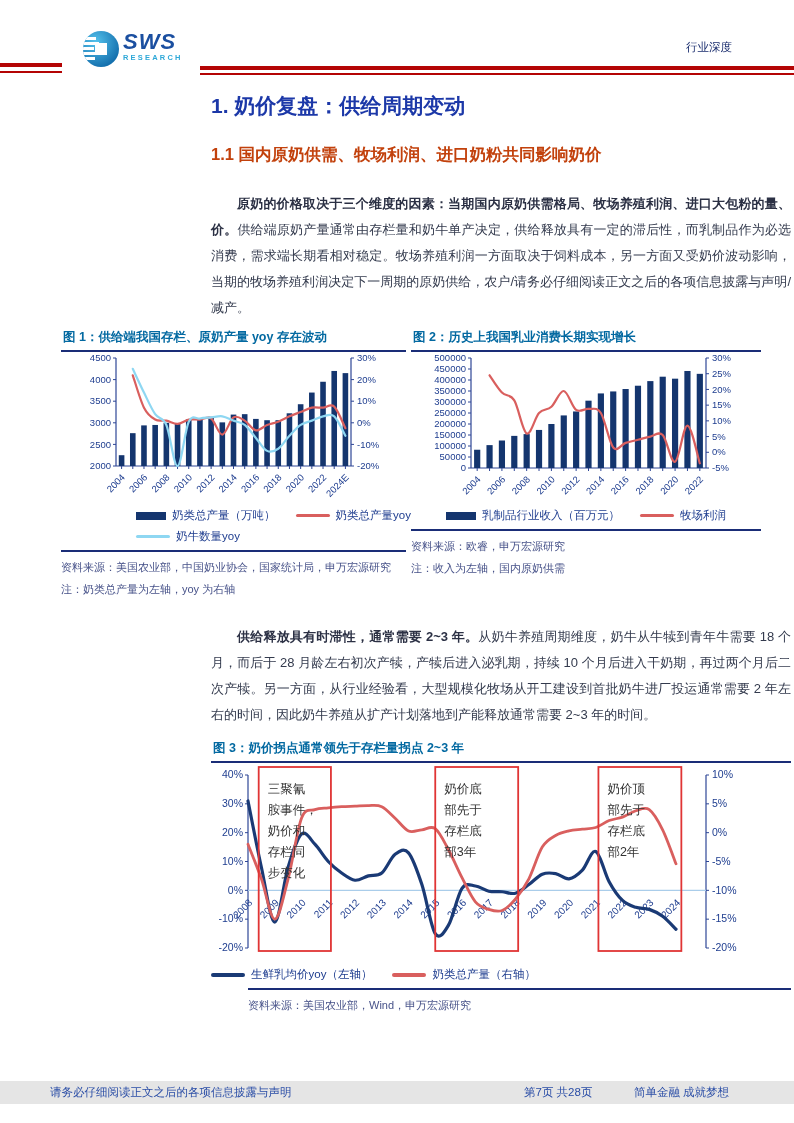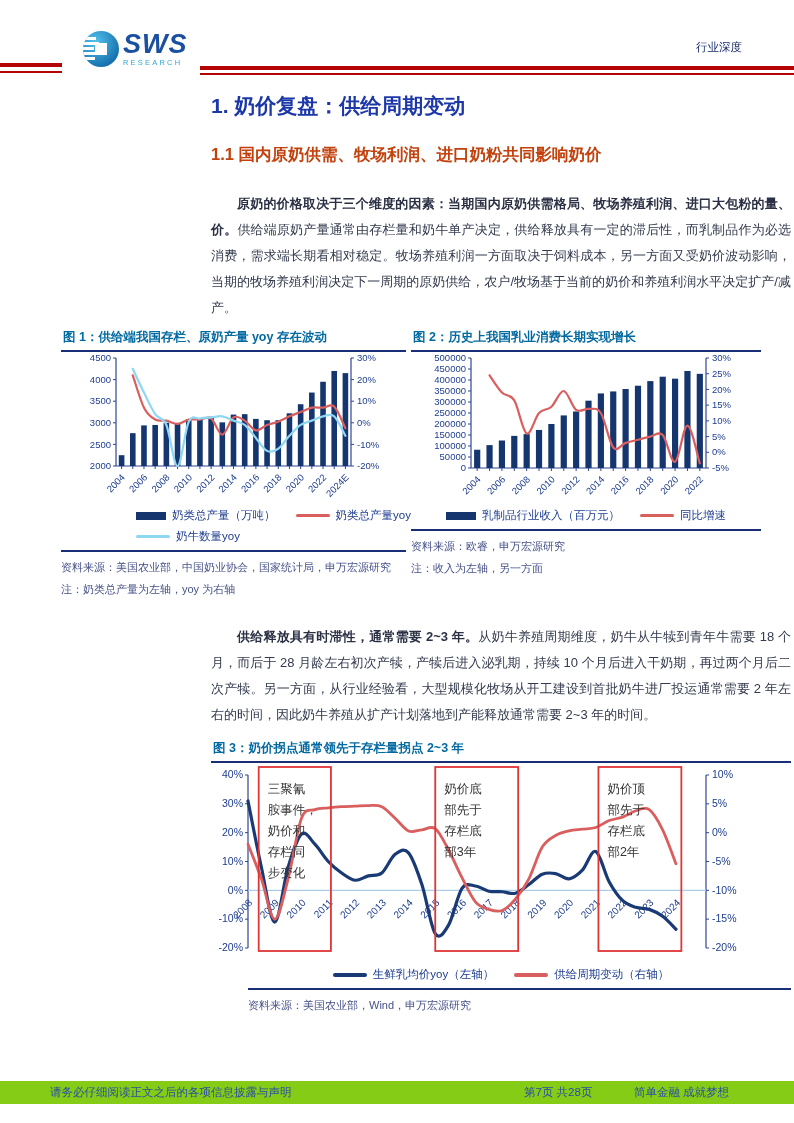--- a/index.html
+++ b/index.html
@@ -10,54 +10,54 @@
   .rule-l1{left:0;top:63px;width:62px;height:4px;}
   .rule-l2{left:0;top:71px;width:62px;height:2px;}
   .rule-r1{left:200px;top:66px;width:594px;height:4px;}
   .rule-r2{left:200px;top:73px;width:594px;height:2px;}
   .logo{position:absolute;left:83px;top:31px;display:flex;align-items:flex-start;}
   .globe{position:relative;width:36px;height:36px;border-radius:50%;
          background:radial-gradient(circle at 35% 30%,#55c2ec,#1470ae 75%);overflow:hidden;}
   .globe .sq{position:absolute;left:12px;top:12px;width:12px;height:12px;background:#ffffff;}
   .globe .st{position:absolute;left:0;height:2.5px;background:#ffffff;}
   .logo-txt{margin-left:4px;line-height:1;}
-  .logo-sws{font-size:27px;font-weight:bold;color:#1b4fa0;letter-spacing:1px;font-style:italic;}
-  .logo-research{font-size:7.5px;color:#2ea8d8;letter-spacing:2.2px;font-weight:normal;margin-top:1px;}
-  .hdr-tag{position:absolute;right:52px;top:40px;font-size:11.5px;color:#1a2d6e;}
+  .logo-sws{font-size:22px;font-weight:bold;color:#1b4fa0;letter-spacing:1px;font-style:italic;}
+  .logo-research{font-size:7.5px;color:#2ea8d8;letter-spacing:2.2px;font-weight:bold;margin-top:1px;}
+  .hdr-tag{position:absolute;right:62px;top:40px;font-size:11.5px;color:#1a2d6e;}
   
   main{position:absolute;left:16px;top:85px;width:794px;}
   h1{margin:8px 0 0 195px;font-size:21px;line-height:1.25;color:#1c38a8;font-weight:bold;}
   h2{margin:26px 0 0 195px;font-size:16.5px;line-height:1.2;color:#c2410c;font-weight:bold;}
   p.body{width:580px;margin:26px 0 0 195px;font-size:13px;line-height:2.0;color:#333a4d;
          text-align:justify;text-indent:2em;}
   p.body b{color:#2b3044;}
   
   .figrow{display:flex;gap:5px;margin:6px 0 0 45px;}
   figure{margin:0;padding:0;}
   .fig1{width:345px;}
   .fig2{width:350px;}
   .fig3{width:580px;margin:10px 0 4px 195px;}
   .figtitle{font-size:12.5px;font-weight:bold;color:#0369a1;padding:2px 0 4px 2px;
             border-bottom:2.5px solid #1a2d77;}
   svg.chart{display:block;margin-top:2px;}
   .legend{display:flex;flex-wrap:wrap;row-gap:6px;column-gap:20px;font-size:11.5px;
           color:#1e3d8f;margin-top:2px;}
   .legend.l1{width:300px;margin-left:75px;}
   .legend.l2{justify-content:center;}
-  .legend.l3{justify-content:center;margin-top:10px;}
+  .legend.l3{margin-top:10px;}
   .leg-item{display:flex;align-items:center;gap:6px;}
   .sw-bar{display:inline-block;width:30px;height:8px;}
   .sw-line{display:inline-block;width:34px;height:3.5px;border-radius:2px;}
   .figrule{border:none;border-top:2px solid #1a2d77;margin:6px 0 0 0;}
   .fig3 .figrule{margin-left:37px;width:543px;}
   .src,.note{font-size:11px;color:#475289;line-height:1.65;margin:6px 0 0 0;}
   .note{margin-top:4px;}
   .fig3 .src{margin-left:37px;}
   
-  footer{position:absolute;left:0;top:1081px;width:794px;height:23px;background:#84cc16;}
+  footer{position:absolute;left:0;top:1081px;width:794px;height:23px;background:#e5e5e5;}
   footer span{position:absolute;top:4px;font-size:11.5px;color:#2a4da6;}
   .ft-left{left:50px;}
   .ft-center{left:484px;margin-left:40px;}
   .ft-right{left:634px;font-family:Liberation Serif, serif;}
 </style>
 </head>
 <body>
 
 <div class="page">
 
@@ -79,21 +79,21 @@
       <div class="logo-sws">SWS</div>
       <div class="logo-research">RESEARCH</div>
     </div>
   </div>
   <div class="hdr-tag">行业深度</div>
 
   <main>
     <h1>1. 奶价复盘：供给周期变动</h1>
     <h2>1.1 国内原奶供需、牧场利润、进口奶粉共同影响奶价</h2>
 
-    <p class="body"><b>原奶的价格取决于三个维度的因素：当期国内原奶供需格局、牧场养殖利润、进口大包粉的量、价。</b><span>供给端原奶产量通常由存栏量和奶牛单产决定，供给释放具有一定的滞后性，而乳制品作为必选消费，需求端长期看相对稳定。牧场养殖利润一方面取决于饲料成本，另一方面又受奶价波动影响，当期的牧场养殖利润决定下一周期的原奶供给，农户/牧场基于当前的奶价和养殖利润水平决定扩产/减产。</span></p>
+    <p class="body"><b>原奶的价格取决于三个维度的因素：当期国内原奶供需格局、牧场养殖利润、进口大包粉的量、价。</b><span>供给端原奶产量通常由存栏量和奶牛单产决定，供给释放具有一定的滞后性，而乳制品作为必选消费，需求端长期看相对稳定。牧场养殖利润一方面取决于饲料成本，另一方面又受奶价波动影响，当期的牧场养殖利润决定下一周期的原奶供给，农户/请务必仔细阅读正文之后的各项信息披露与声明/减产。</span></p>
 
     <div class="figrow">
       <figure class="fig1">
         <div class="figtitle">图 1：供给端我国存栏、原奶产量 yoy 存在波动</div>
         <svg class="chart" id="chart1" viewBox="0 0 345 152" width="345" height="152">
             <line x1="55" y1="4" x2="55" y2="112" stroke="#2e4696" stroke-width="1.2"></line>
             <line x1="290" y1="4" x2="290" y2="112" stroke="#2e4696" stroke-width="1.2"></line>
             <line x1="52" y1="4" x2="55" y2="4" stroke="#2e4696"></line>
             <text x="50" y="7.2" font-size="9.5" text-anchor="end" fill="#1e3d8f">4500</text>
             <line x1="52" y1="25.599999999999994" x2="55" y2="25.599999999999994" stroke="#2e4696"></line>
@@ -287,26 +287,26 @@
             <rect x="285.7236842105263" y="19.840000000000003" width="6.184210526315789" height="94.16" fill="#14356e"></rect>
             <path d="M78.55263157894737,21.285714285714292C80.6140350877193,24.16666666666667 86.79824561403508,34.38095238095238 90.92105263157895,38.57142857142857C95.04385964912281,42.76190476190476 99.16666666666666,39.61904761904762 103.28947368421052,46.42857142857143C107.41228070175438,53.23809523809524 111.53508771929825,77.33333333333334 115.65789473684211,79.42857142857143C119.78070175438597,81.52380952380952 123.90350877192984,63.45238095238095 128.0263157894737,59C132.14912280701756,54.54761904761905 136.2719298245614,56.38095238095238 140.39473684210526,52.714285714285715C144.51754385964912,49.04761904761905 148.64035087719296,36.476190476190474 152.76315789473682,37C156.88596491228068,37.523809523809526 161.00877192982458,52.87142857142857 165.13157894736844,55.857142857142854C169.2543859649123,58.84285714285714 173.37719298245614,54.390476190476186 177.5,54.91428571428571C181.62280701754386,55.43809523809524 185.74561403508773,52.55714285714286 189.8684210526316,59C193.99122807017545,65.44285714285715 198.1140350877193,88.59523809523809 202.23684210526315,93.57142857142857C206.359649122807,98.54761904761905 210.48245614035088,90.16666666666667 214.60526315789474,88.85714285714286C218.7280701754386,87.54761904761905 222.85087719298244,86.76190476190477 226.9736842105263,85.71428571428572C231.09649122807016,84.66666666666667 235.21929824561403,83.35714285714286 239.3421052631579,82.57142857142857C243.46491228070175,81.78571428571428 247.58771929824562,76.80952380952381 251.71052631578948,81C255.83333333333334,85.19047619047619 259.9561403508772,109.28571428571428 264.07894736842104,107.71428571428571C268.2017543859649,106.14285714285714 272.3245614035087,71.30952380952381 276.4473684210526,71.57142857142857C280.5701754385965,71.83333333333333 286.7543859649123,103 288.8157894736842,109.28571428571429" fill="none" stroke="#d95f5e" stroke-width="2.2" stroke-linecap="round"></path>
           </svg>
         <div class="legend l2" id="legend2">
             <span class="leg-item">
               <span class="sw-bar" style="background: rgb(20, 53, 110);"></span>
               <span>乳制品行业收入（百万元）</span>
             </span>
             <span class="leg-item">
               <span class="sw-line" style="background: rgb(217, 95, 94);"></span>
-              <span>同比增速</span>
+              <span>牧场利润</span>
             </span>
           </div>
         <hr class="figrule">
         <div class="src">资料来源：欧睿，申万宏源研究</div>
-        <div class="note">注：收入为左轴，另一方面</div>
+        <div class="note">注：收入为左轴，国内原奶供需</div>
       </figure>
     </div>
 
     <p class="body"><b>供给释放具有时滞性，通常需要 2~3 年。</b><span>从奶牛养殖周期维度，奶牛从牛犊到青年牛需要 18 个月，而后于 28 月龄左右初次产犊，产犊后进入泌乳期，持续 10 个月后进入干奶期，再过两个月后二次产犊。另一方面，从行业经验看，大型规模化牧场从开工建设到首批奶牛进厂投运通常需要 2 年左右的时间，因此奶牛养殖从扩产计划落地到产能释放通常需要 2~3 年的时间。</span></p>
 
     <figure class="fig3">
       <div class="figtitle">图 3：奶价拐点通常领先于存栏量拐点 2~3 年</div>
       <svg class="chart" id="chart3" viewBox="0 0 580 192" width="580" height="192">
           <line x1="37" y1="10" x2="37" y2="183" stroke="#2e4696" stroke-width="1.2"></line>
           <line x1="495" y1="10" x2="495" y2="183" stroke="#2e4696" stroke-width="1.2"></line>
@@ -375,21 +375,21 @@
           <text x="396.42499999999757" y="70" font-size="12.5" text-anchor="start" fill="#333333">存栏底</text>
           <text x="396.42499999999757" y="91" font-size="12.5" text-anchor="start" fill="#333333">部2年</text>
         </svg>
       <div class="legend l3" id="legend3">
           <span class="leg-item">
             <span class="sw-line" style="background: rgb(26, 58, 117);"></span>
             <span>生鲜乳均价yoy（左轴）</span>
           </span>
           <span class="leg-item">
             <span class="sw-line" style="background: rgb(217, 95, 94);"></span>
-            <span>供给周期变动（右轴）</span>
+            <span>奶类总产量（右轴）</span>
           </span>
         </div>
       <hr class="figrule">
       <div class="src">资料来源：美国农业部，Wind，申万宏源研究</div>
     </figure>
   </main>
 
   <footer>
     <span class="ft-left">请务必仔细阅读正文之后的各项信息披露与声明</span>
     <span class="ft-center">第7页 共28页</span>

